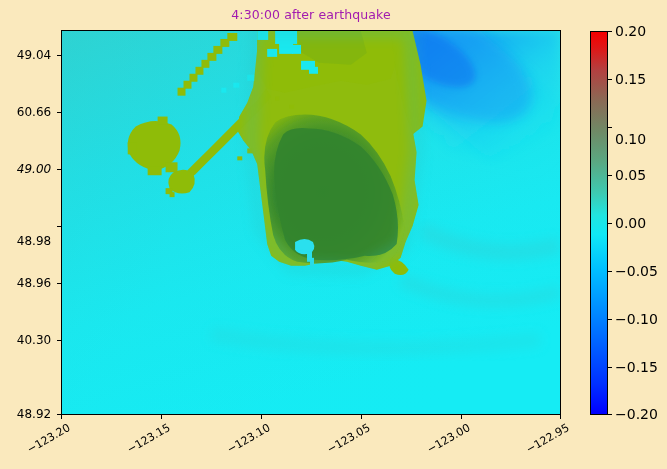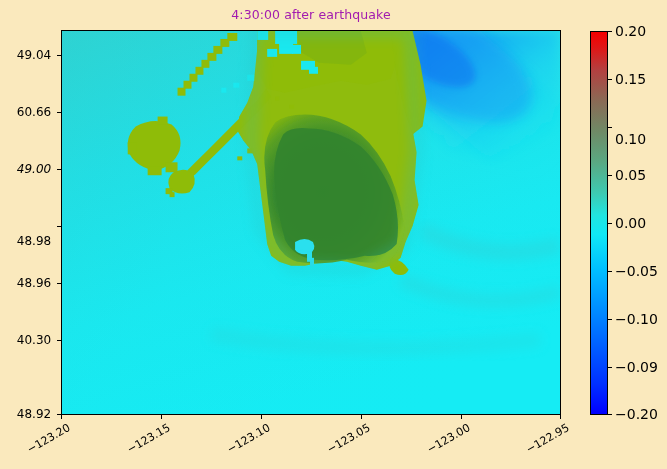--- a/index.html
+++ b/index.html
@@ -331,19 +331,19 @@
     <div class="cbtick-mark" style="top:223px;"></div>
     <div class="cbtick-label" style="top:218px;">0.00</div>
 
     <div class="cbtick-mark" style="top:271px;"></div>
     <div class="cbtick-label" style="top:266px;">−0.05</div>
 
     <div class="cbtick-mark" style="top:319px;"></div>
     <div class="cbtick-label" style="top:314px;">−0.10</div>
 
     <div class="cbtick-mark" style="top:367px;"></div>
-    <div class="cbtick-label" style="top:362px;">−0.09</div>
+    <div class="cbtick-label" style="top:362px;">−0.15</div>
 
     <div class="cbtick-mark" style="top:414px;"></div>
     <div class="cbtick-label" style="top:409px;text-align:right;">−0.20</div>
   </div>
 
 </div>
 
 </body></html>

